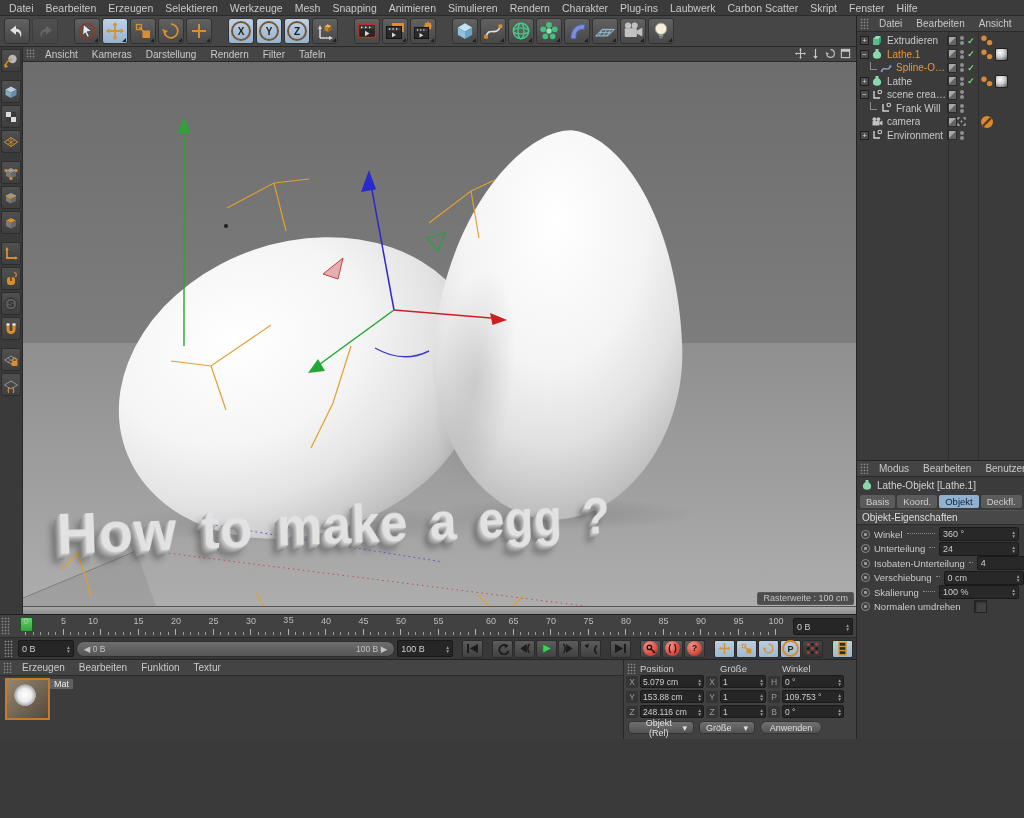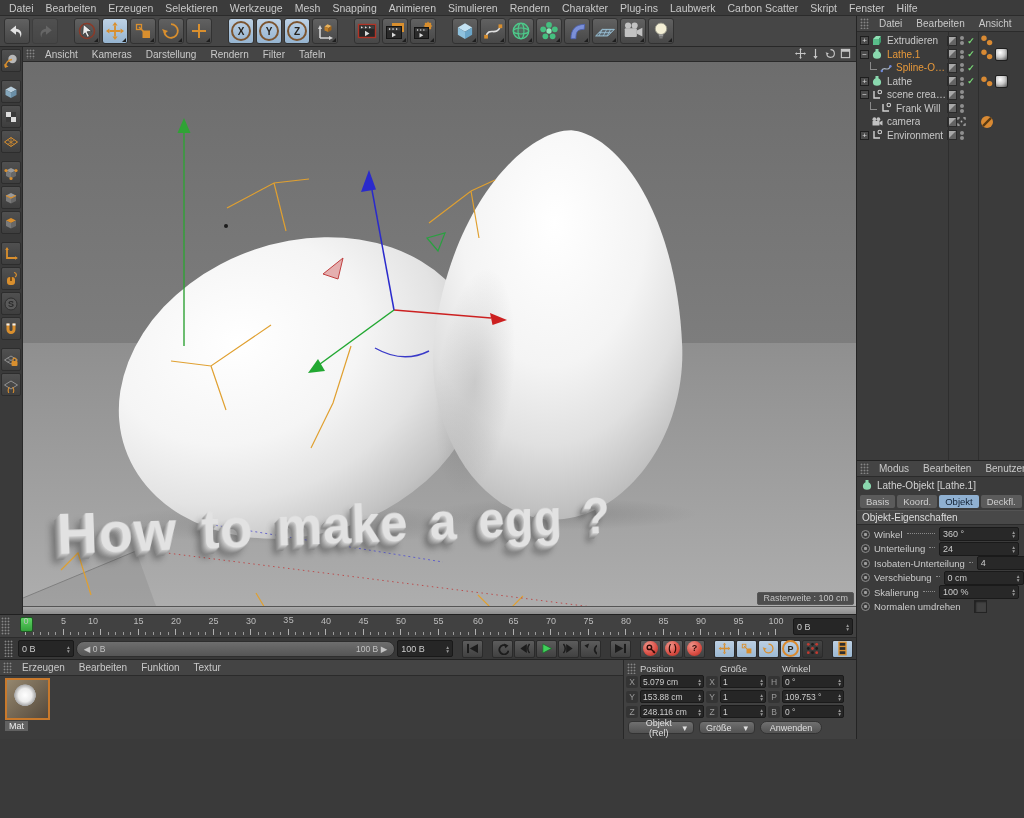--- a/index.html
+++ b/index.html
@@ -68,21 +68,21 @@
   .rc{width:15px;height:15px;border-radius:50%;display:flex;align-items:center;justify-content:center;
       background:radial-gradient(circle at 35% 30%,#f0958a,#d94c42 60%,#a32f28);color:#300c08;font-size:9px;font-weight:bold;line-height:9px;}
   .pcirc{width:13px;height:13px;border:2px solid #d98a2e;border-radius:50%;color:#2c2417;font-size:9px;font-weight:bold;
       display:flex;align-items:center;justify-content:center;}
   
   .bottom{height:79px;display:flex;border-top:1px solid #232323;}
   .mm{flex:1;background:#3c3c3c;display:flex;flex-direction:column;}
   .panel-menu{height:15px;background:#444;border-bottom:1px solid #2b2b2b;display:flex;align-items:center;padding:0 2px;}
   .panel-menu .mi{padding:0 7px;font-size:10px;color:#c9c9c9;}
   .mm-body{flex:1;padding:2px 5px;display:flex;align-items:flex-start;}
-  .mat{display:flex;flex-direction:column;}
+  .mat{display:flex;flex-direction:row;}
   .mat-thumb{width:45px;height:42px;border:2px solid #c8792c;box-sizing:border-box;
       background:radial-gradient(circle 16px at 44% 40%,#ffffff 0%,#ececec 42%,#a8a8a8 66%,rgba(0,0,0,0) 69%),
                  linear-gradient(135deg,#95876e,#55493c);}
   .mat-name{align-self:flex-start;background:#616161;color:#ececec;font-size:9px;padding:0 4px;margin-top:1px;}
   .coords{width:226px;background:#414141;border-left:1px solid #282828;padding:1px 4px 2px 2px;display:flex;flex-direction:column;}
   .coord-head{display:grid;grid-template-columns:12px 64px 12px 46px 12px 62px;gap:2px;height:13px;align-items:center;
       font-size:9.5px;color:#cfcfcf;}
   .coord-row{display:grid;grid-template-columns:12px 64px 12px 46px 12px 62px;gap:2px;height:15px;align-items:center;}
   .axl{background:#343434;border-radius:2px;height:12px;line-height:12px;text-align:center;color:#9a9a9a;font-size:8.5px;}
   .cfield{background:#262626;border:1px solid #1a1a1a;border-radius:2px;height:11px;display:flex;align-items:center;
@@ -641,21 +641,21 @@
               <span class="num" style="left: 70px;">10</span>
               <span class="num" style="left: 115.5px;">15</span>
               <span class="num" style="left: 153px;">20</span>
               <span class="num" style="left: 190.5px;">25</span>
               <span class="num" style="left: 228px;">30</span>
               <span class="num" style="left: 265.5px; font-family: Liberation Mono, monospace;">35</span>
               <span class="num" style="left: 303px;">40</span>
               <span class="num" style="left: 340.5px;">45</span>
               <span class="num" style="left: 378px;">50</span>
               <span class="num" style="left: 415.5px;">55</span>
-              <span class="num" style="left: 450px; text-align: right;">60</span>
+              <span class="num" style="left: 463px; text-align: right;">60</span>
               <span class="num" style="left: 490.5px;">65</span>
               <span class="num" style="left: 528px;">70</span>
               <span class="num" style="left: 565.5px;">75</span>
               <span class="num" style="left: 603px;">80</span>
               <span class="num" style="left: 640.5px;">85</span>
               <span class="num" style="left: 678px;">90</span>
               <span class="num" style="left: 715.5px;">95</span>
               <span class="num" style="left: 753px;">100</span>
             </div>
           <div class="tl-field">

